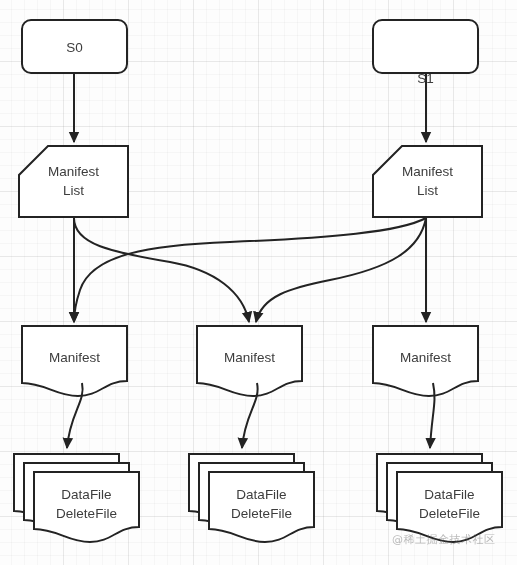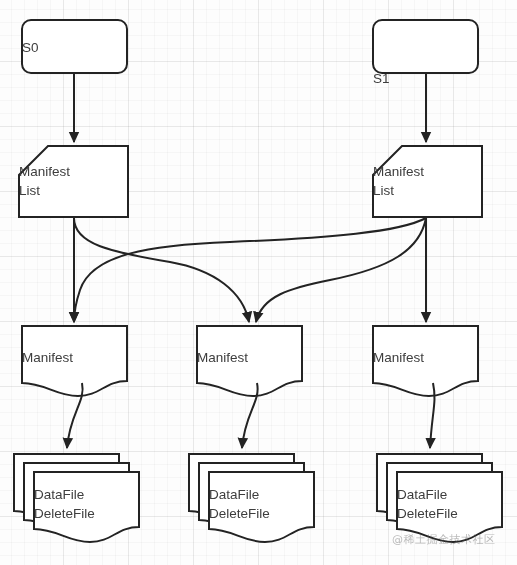--- a/index.html
+++ b/index.html
@@ -24,21 +24,21 @@
   }
   #diagram-svg {
     position: absolute;
     left: 0;
     top: 0;
     width: 517px;
     height: 565px;
   }
   .node-label {
     position: absolute;
-    text-align: left;
+    text-align: center;
     color: #3d3d3d;
     font-family: "Liberation Sans", sans-serif;
     font-size: 13.5px;
     line-height: 19px;
     pointer-events: none;
     white-space: pre-line;
   }
   .label-s { font-size: 13.5px; }
   .watermark {
     position: absolute;

